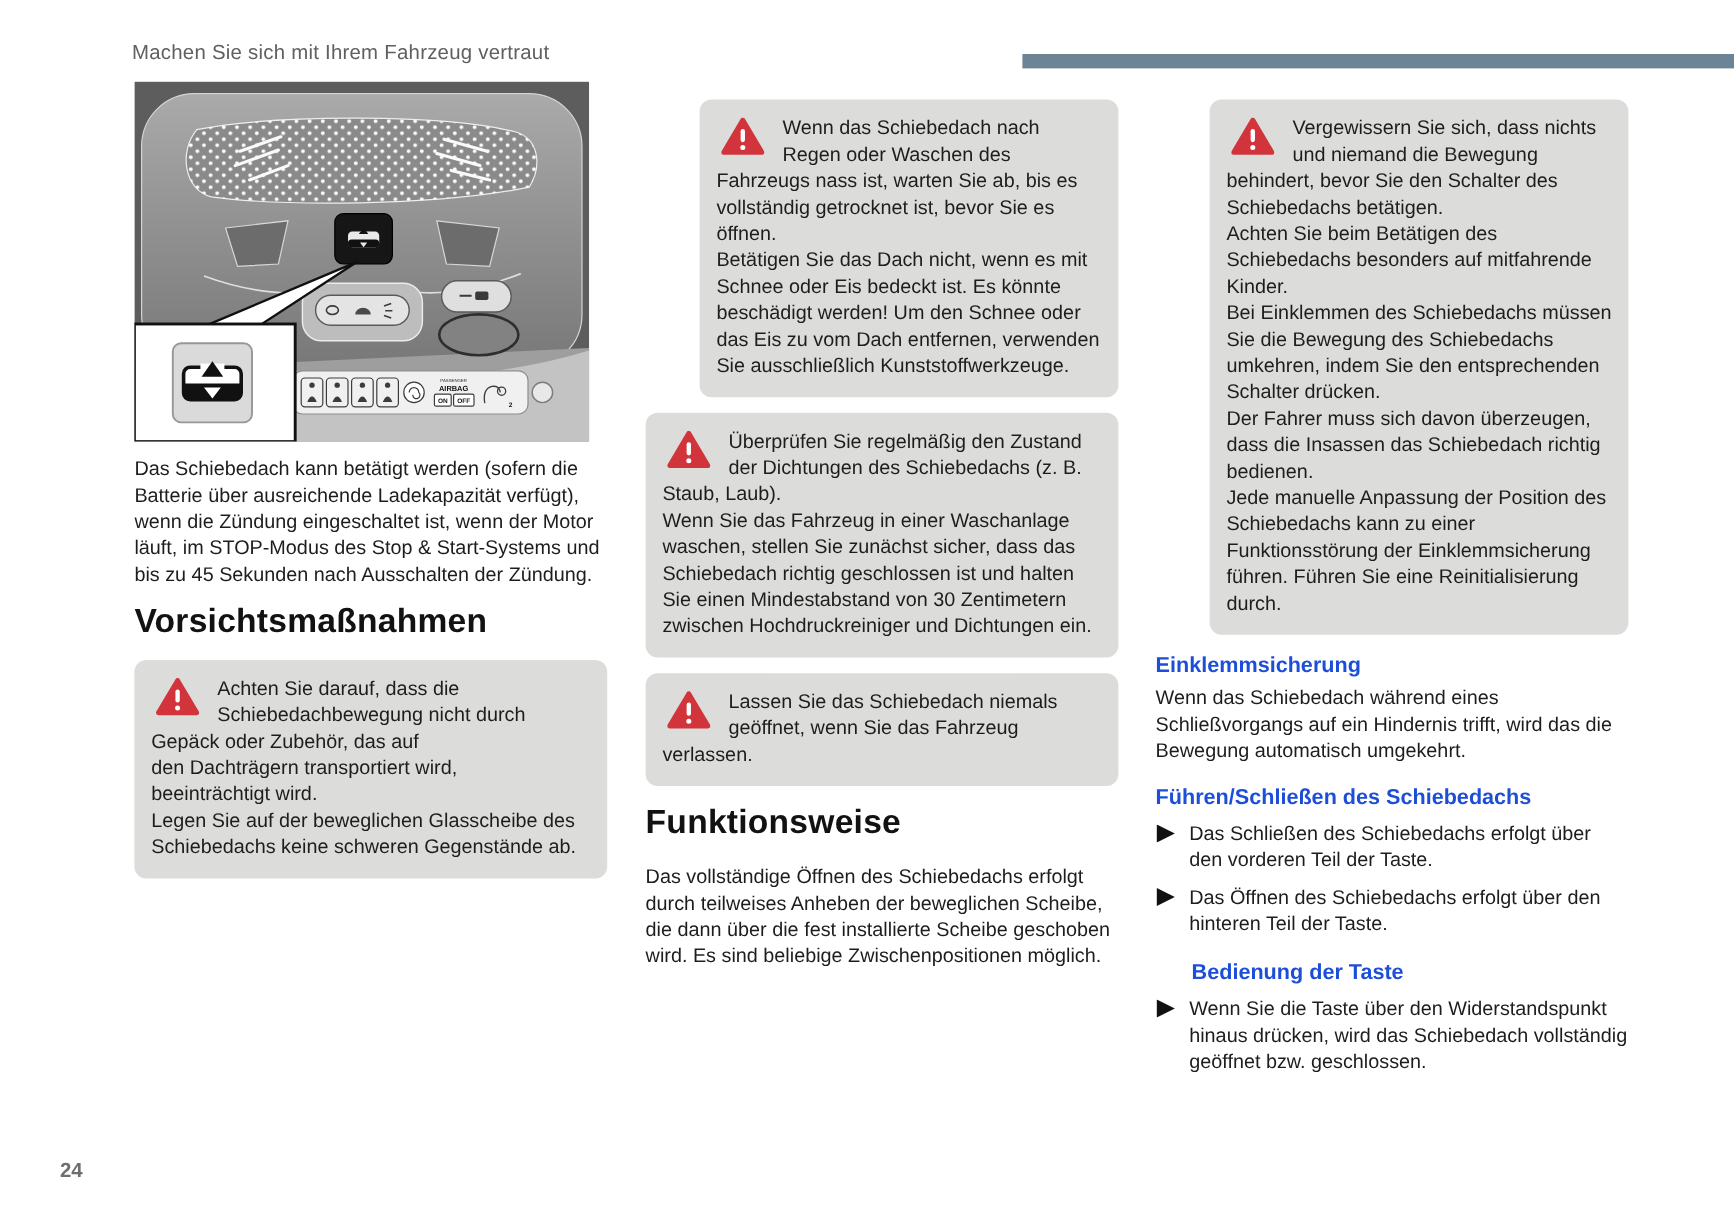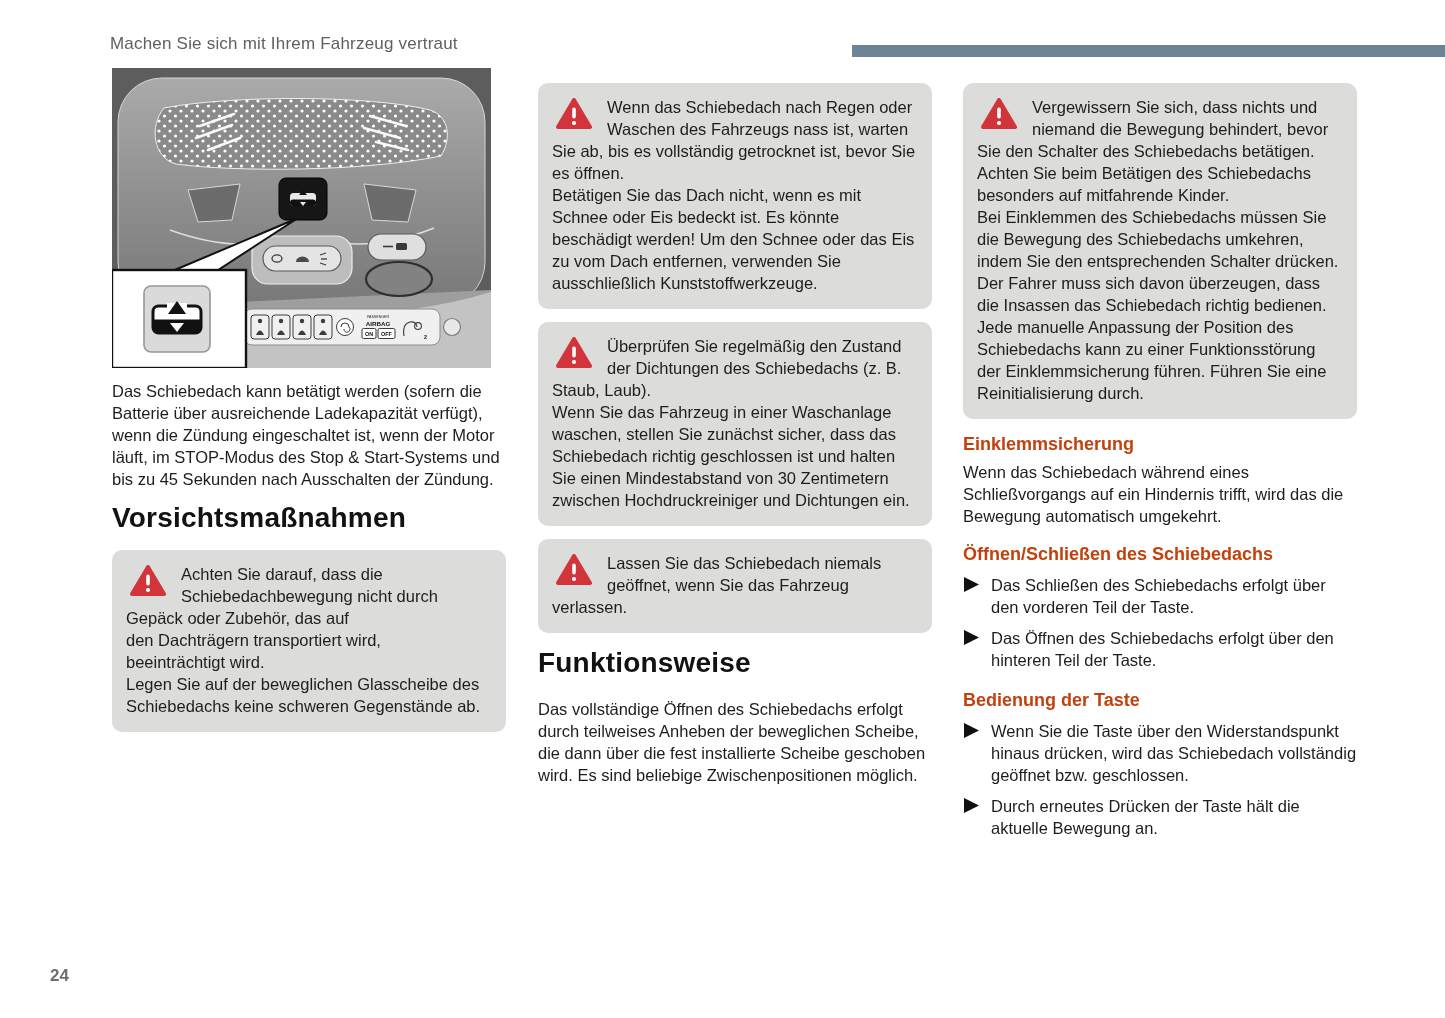--- a/index.html
+++ b/index.html
@@ -11,24 +11,24 @@
 
   .col{position:absolute;width:394px;}
   #col1{left:112px;top:68px;}
   #col2{left:538px;top:83px;}
   #col3{left:963px;top:83px;}
 
   .figure-wrap{width:379px;height:300px;}
   .body-text{font-size:16.5px;line-height:22px;margin:0;}
   .intro{margin-top:12px;}
   .h-big{font-size:28px;line-height:32px;font-weight:bold;color:#121212;margin:12px 0 0 0;letter-spacing:.2px;}
-  .h-small{font-size:18px;line-height:22px;font-weight:bold;color:#c2410c;margin:14px 0 6px 0;}
+  .h-small{font-size:18px;line-height:22px;font-weight:bold;color:#1d4ed8;margin:14px 0 6px 0;}
 
   .warn-box{background:#dcddda;border-radius:10px;padding:13px 14px 15px 14px;margin-top:16px;}
-  .warn-box.first{margin-top:0;}
+  .warn-box.first{margin-top:0;margin-left:45px;}
   .warn-tri{float:left;width:36px;height:32px;margin:2px 15px 4px 4px;}
   .warn-text{font-size:16.5px;line-height:22px;white-space:pre-line;margin:0;}
   .mid-gap{margin-top:13px;}
 
   .bullet{display:flex;margin-top:9px;}
   .bullet-arrow{flex:0 0 28px;padding-top:3px;}
   .bullet-arrow svg{width:17px;height:15px;display:block;}
   .bullet-text{flex:1;font-size:16.5px;line-height:22px;}
 
   .fw-body{margin-top:19px;}
@@ -227,53 +227,45 @@
       <p class="warn-text">Vergewissern Sie sich, dass nichts und niemand die Bewegung behindert, bevor Sie den Schalter des Schiebedachs betätigen.
 Achten Sie beim Betätigen des Schiebedachs besonders auf mitfahrende Kinder.
 Bei Einklemmen des Schiebedachs müssen Sie die Bewegung des Schiebedachs umkehren, indem Sie den entsprechenden Schalter drücken.
 Der Fahrer muss sich davon überzeugen, dass die Insassen das Schiebedach richtig bedienen.
 Jede manuelle Anpassung der Position des Schiebedachs kann zu einer Funktionsstörung der Einklemmsicherung führen. Führen Sie eine Reinitialisierung durch.</p>
     </div>
 
     <h3 class="h-small">Einklemmsicherung</h3>
     <p class="body-text">Wenn das Schiebedach während eines Schließvorgangs auf ein Hindernis trifft, wird das die Bewegung automatisch umgekehrt.</p>
 
-    <h3 class="h-small" style="margin-top:16px;">Öffnen/Schließen des Schiebedachs</h3>
+    <h3 class="h-small" style="margin-top:16px;">Führen/Schließen des Schiebedachs</h3>
 
     <div class="bullet">
       <span class="bullet-arrow">
         <svg viewBox="0 0 10 10">
             <polygon points="0,0 10,5 0,10" fill="#111"></polygon>
           </svg>
       </span>
       <span class="bullet-text">Das Schließen des Schiebedachs erfolgt über den vorderen Teil der Taste.</span>
     </div>
     <div class="bullet">
       <span class="bullet-arrow">
         <svg viewBox="0 0 10 10">
             <polygon points="0,0 10,5 0,10" fill="#111"></polygon>
           </svg>
       </span>
       <span class="bullet-text">Das Öffnen des Schiebedachs erfolgt über den hinteren Teil der Taste.</span>
     </div>
 
-    <h3 class="h-small" style="margin-top:18px;">Bedienung der Taste</h3>
+    <h3 class="h-small" style="margin-top:18px;margin-left:30px;">Bedienung der Taste</h3>
 
     <div class="bullet">
       <span class="bullet-arrow">
         <svg viewBox="0 0 10 10">
             <polygon points="0,0 10,5 0,10" fill="#111"></polygon>
           </svg>
       </span>
       <span class="bullet-text">Wenn Sie die Taste über den Widerstandspunkt hinaus drücken, wird das Schiebedach vollständig geöffnet bzw. geschlossen.</span>
     </div>
-    <div class="bullet">
-      <span class="bullet-arrow">
-        <svg viewBox="0 0 10 10">
-            <polygon points="0,0 10,5 0,10" fill="#111"></polygon>
-          </svg>
-      </span>
-      <span class="bullet-text">Durch erneutes Drücken der Taste hält die aktuelle Bewegung an.</span>
-    </div>
   </div>
 
   <div class="page-number">24</div>
 </div>
 
 </body></html>

